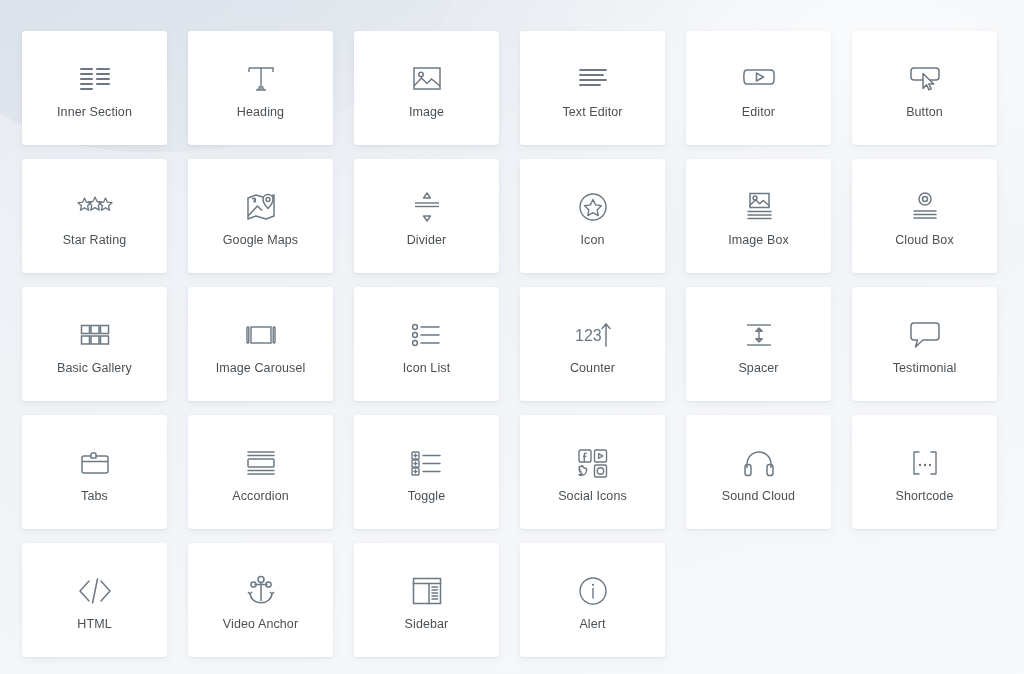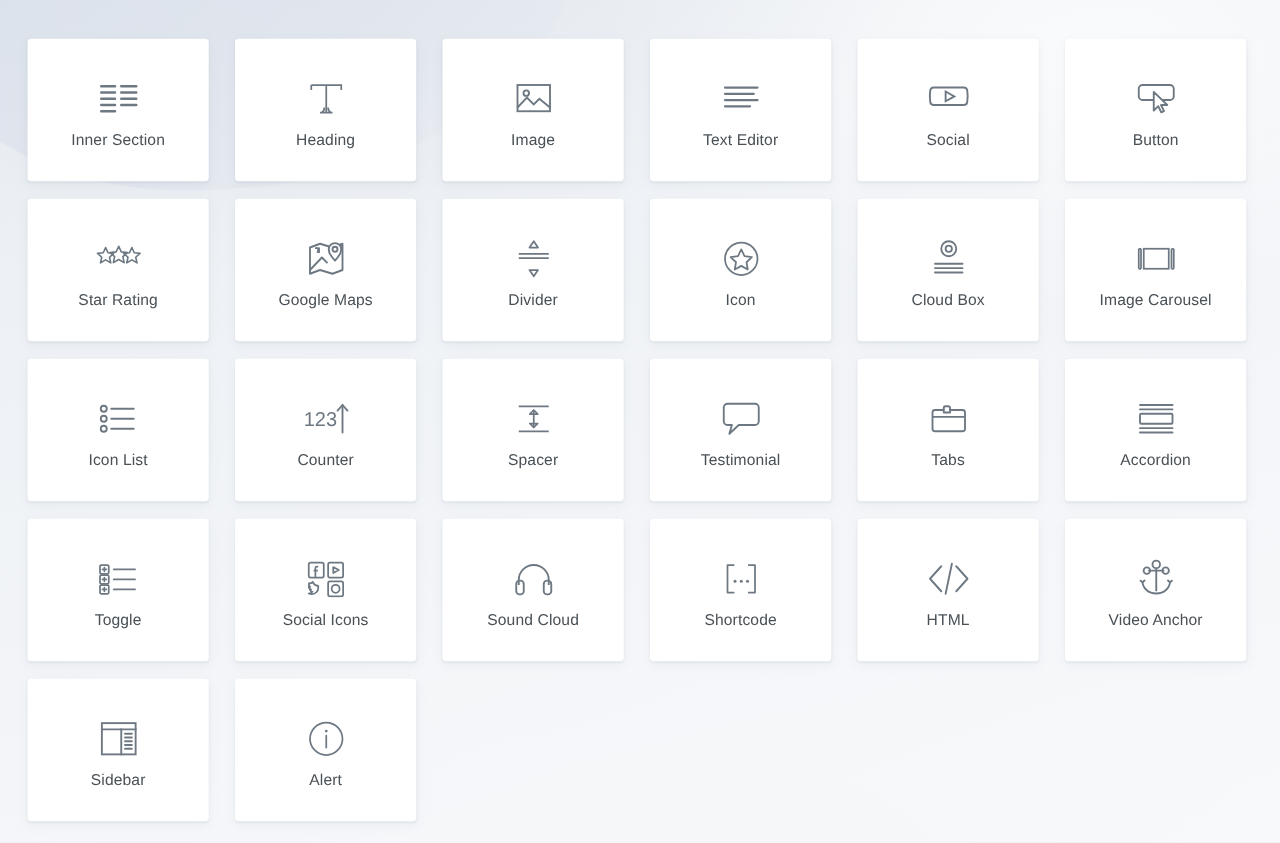--- a/index.html
+++ b/index.html
@@ -129,21 +129,21 @@
       </div>
       <div class="widget-label">Text Editor</div>
     </div>
     <div class="widget-card">
       <div class="widget-icon">
         <svg width="34" height="26" viewBox="0 0 34 26" fill="none" stroke="currentColor" stroke-width="1.5">
     <path d="M5 4h24c1.6 0 2.6 1 2.8 2.4.3 2 .3 7.2 0 9.2C31.6 17 30.6 18 29 18H5c-1.6 0-2.6-1-2.8-2.4-.3-2-.3-7.2 0-9.2C2.4 5 3.4 4 5 4z"></path>
     <path d="M14.5 7.2l7 3.9-7 3.9z"></path>
   </svg>
       </div>
-      <div class="widget-label">Social</div>
+      <div class="widget-label">Editor</div>
     </div>
     <div class="widget-card">
       <div class="widget-icon">
         <svg width="34" height="30" viewBox="0 0 34 30" fill="none" stroke="currentColor" stroke-width="1.5" stroke-linejoin="round">
     <path d="M6 4h22a3 3 0 013 3v6a3 3 0 01-3 3H6a3 3 0 01-3-3V7a3 3 0 013-3z"></path>
     <path d="M15 9.5v15l3.6-3.6 2.4 5 2.2-1-2.4-4.9h5z" fill="#ffffff"></path>
   </svg>
       </div>
       <div class="widget-label">Button</div>
     </div>
@@ -186,26 +186,50 @@
         <svg width="32" height="32" viewBox="0 0 32 32" fill="none" stroke="currentColor" stroke-width="1.4" stroke-linejoin="round">
     <circle cx="16" cy="16" r="13"></circle>
     <path d="M16 8.5l2.6 5.4 5.9.8-4.3 4.1 1 5.8-5.2-2.9-5.2 2.9 1-5.8L7.5 14.7l5.9-.8z"></path>
   </svg>
       </div>
       <div class="widget-label">Icon</div>
     </div>
     <div class="widget-card">
       <div class="widget-icon">
         <svg width="32" height="32" viewBox="0 0 32 32" fill="none" stroke="currentColor" stroke-width="1.5" stroke-linecap="round">
+    <rect x="7" y="2.5" width="19" height="14" stroke-linecap="square"></rect>
+    <circle cx="12" cy="7" r="1.9"></circle>
+    <path d="M7 14.3l5.6-5.6 4.1 4.1 3.4-3.4L26 14.3" stroke-linecap="square"></path>
+    <path d="M5 20.5h23M5 24h23M5 27.5h23"></path>
+  </svg>
+      </div>
+      <div class="widget-label">Image Box</div>
+    </div>
+    <div class="widget-card">
+      <div class="widget-icon">
+        <svg width="32" height="32" viewBox="0 0 32 32" fill="none" stroke="currentColor" stroke-width="1.5" stroke-linecap="round">
     <circle cx="16" cy="8" r="6"></circle>
     <circle cx="16" cy="8" r="2.5"></circle>
     <path d="M5 20h22M5 23.5h22M5 27h22"></path>
   </svg>
       </div>
       <div class="widget-label">Cloud Box</div>
+    </div>
+    <div class="widget-card">
+      <div class="widget-icon">
+        <svg width="32" height="24" viewBox="0 0 32 24" fill="none" stroke="currentColor" stroke-width="1.5">
+    <rect x="2.5" y="2.5" width="8" height="8"></rect>
+    <rect x="12" y="2.5" width="8" height="8"></rect>
+    <rect x="21.5" y="2.5" width="8" height="8"></rect>
+    <rect x="2.5" y="13" width="8" height="8"></rect>
+    <rect x="12" y="13" width="8" height="8"></rect>
+    <rect x="21.5" y="13" width="8" height="8"></rect>
+  </svg>
+      </div>
+      <div class="widget-label">Basic Gallery</div>
     </div>
     <div class="widget-card">
       <div class="widget-icon">
         <svg width="38" height="24" viewBox="0 0 38 24" fill="none" stroke="currentColor" stroke-width="1.4">
     <rect x="9" y="4" width="20" height="16"></rect>
     <path d="M5 4v16M33 4v16"></path>
     <path d="M5 4h1.8M5 20h1.8M31.2 4H33M31.2 20H33"></path>
     <path d="M6.8 4v16M31.2 4v16"></path>
   </svg>
       </div>

